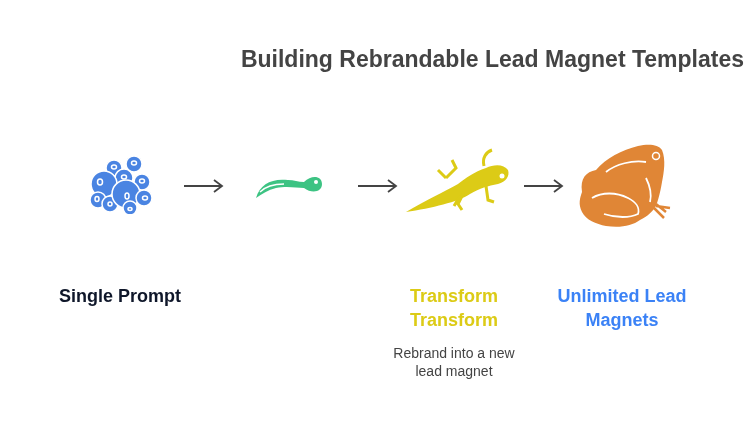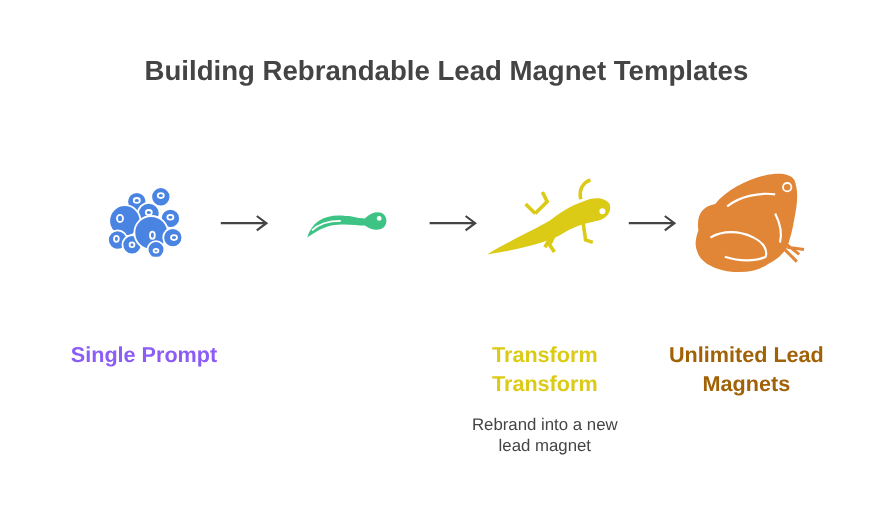--- a/index.html
+++ b/index.html
@@ -1,17 +1,17 @@
 <!DOCTYPE html>
 <html><head>
 <meta charset="utf-8">
 <style>
   html, body { margin: 0; padding: 0; background: #ffffff; }
   body { width: 744px; height: 426px; position: relative; overflow: hidden; font-family: "Liberation Sans", sans-serif; }
-  .title { position: absolute; top: 46px; left: 0; width: 744px; text-align: center; font-size: 23px; font-weight: bold; color: #444444; }
+  .title { position: absolute; top: 46px; left: 0; width: 744px; text-align: right; font-size: 23px; font-weight: bold; color: #444444; }
   .icon { position: absolute; }
   .arrow { position: absolute; top: 176px; width: 44px; height: 20px; }
   .col { position: absolute; width: 160px; text-align: center; }
   .col .head { font-size: 18px; font-weight: bold; line-height: 24px; }
   .col .desc { font-size: 14px; color: #444444; line-height: 18px; margin-top: 12px; }
 </style>
 </head>
 <body>
 
 <div class="title">Building Rebrandable Lead Magnet Templates</div>
@@ -73,26 +73,26 @@
 <svg class="icon" style="left:576px;top:142px" width="96" height="90" viewBox="0 0 96 90">
   <path d="M6 50 C4 36 10 30 20 28 C30 16 46 8 62 4 C72 2 82 2 86 8 C90 18 88 30 86 40 C84 52 82 58 80 64 C76 70 72 74 64 78 C56 84 44 86 30 84 C20 82 10 78 6 70 C2 62 4 56 6 50 Z" fill="#E08636"></path>
   <path d="M80 62 L90 70 M80 64 L94 66 M78 66 L88 76" fill="none" stroke="#E08636" stroke-width="2.5"></path>
   <path d="M30 30 C40 22 56 18 70 20" fill="none" stroke="#ffffff" stroke-width="1.8"></path>
   <path d="M16 56 C26 50 40 50 52 56 C60 60 64 66 62 72 C54 76 40 76 28 72" fill="none" stroke="#ffffff" stroke-width="1.8"></path>
   <path d="M70 36 C74 44 76 52 74 60" fill="none" stroke="#ffffff" stroke-width="1.8"></path>
   <circle cx="80" cy="14" r="3.5" fill="none" stroke="#ffffff" stroke-width="1.5"></circle>
 </svg>
 
 <div class="col" style="left:40px;top:284px">
-  <div class="head" style="color:#8b5cf6">Single Prompt</div>
+  <div class="head" style="color:#0f172a">Single Prompt</div>
 </div>
 
 <div class="col" style="left:208px;top:284px">
 </div>
 
 <div class="col" style="left:374px;top:284px">
   <div class="head" style="color:#DCCB16;padding:0 30px">Transform Transform</div>
   <div class="desc" style="padding:0 14px">Rebrand into a new lead magnet</div>
 </div>
 
 <div class="col" style="left:542px;top:284px">
-  <div class="head" style="color:#a16207;padding:0 6px">Unlimited Lead Magnets</div>
+  <div class="head" style="color:#3b82f6;padding:0 6px">Unlimited Lead Magnets</div>
 </div>
 
 </body></html>

